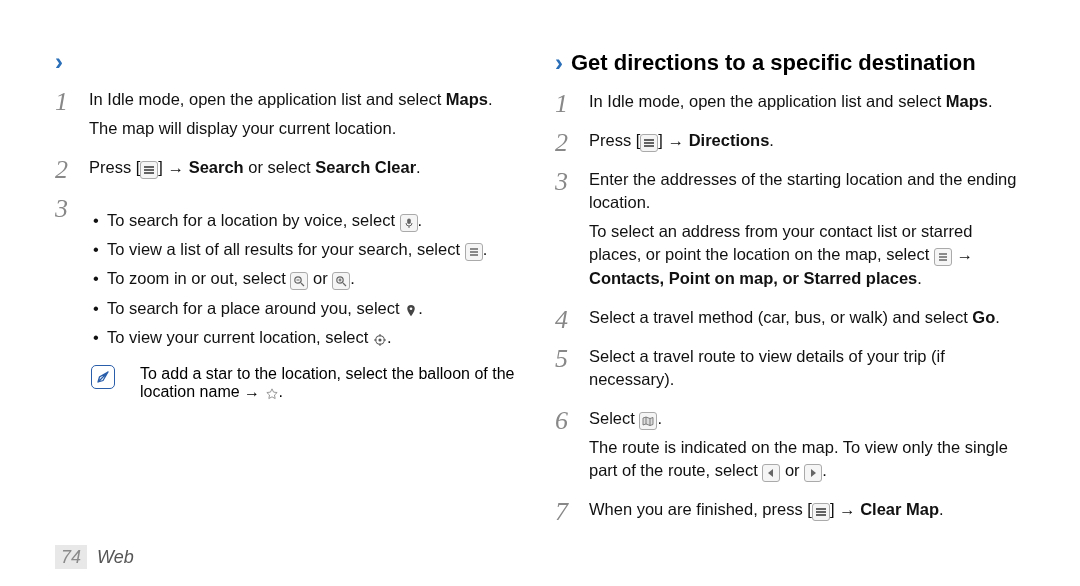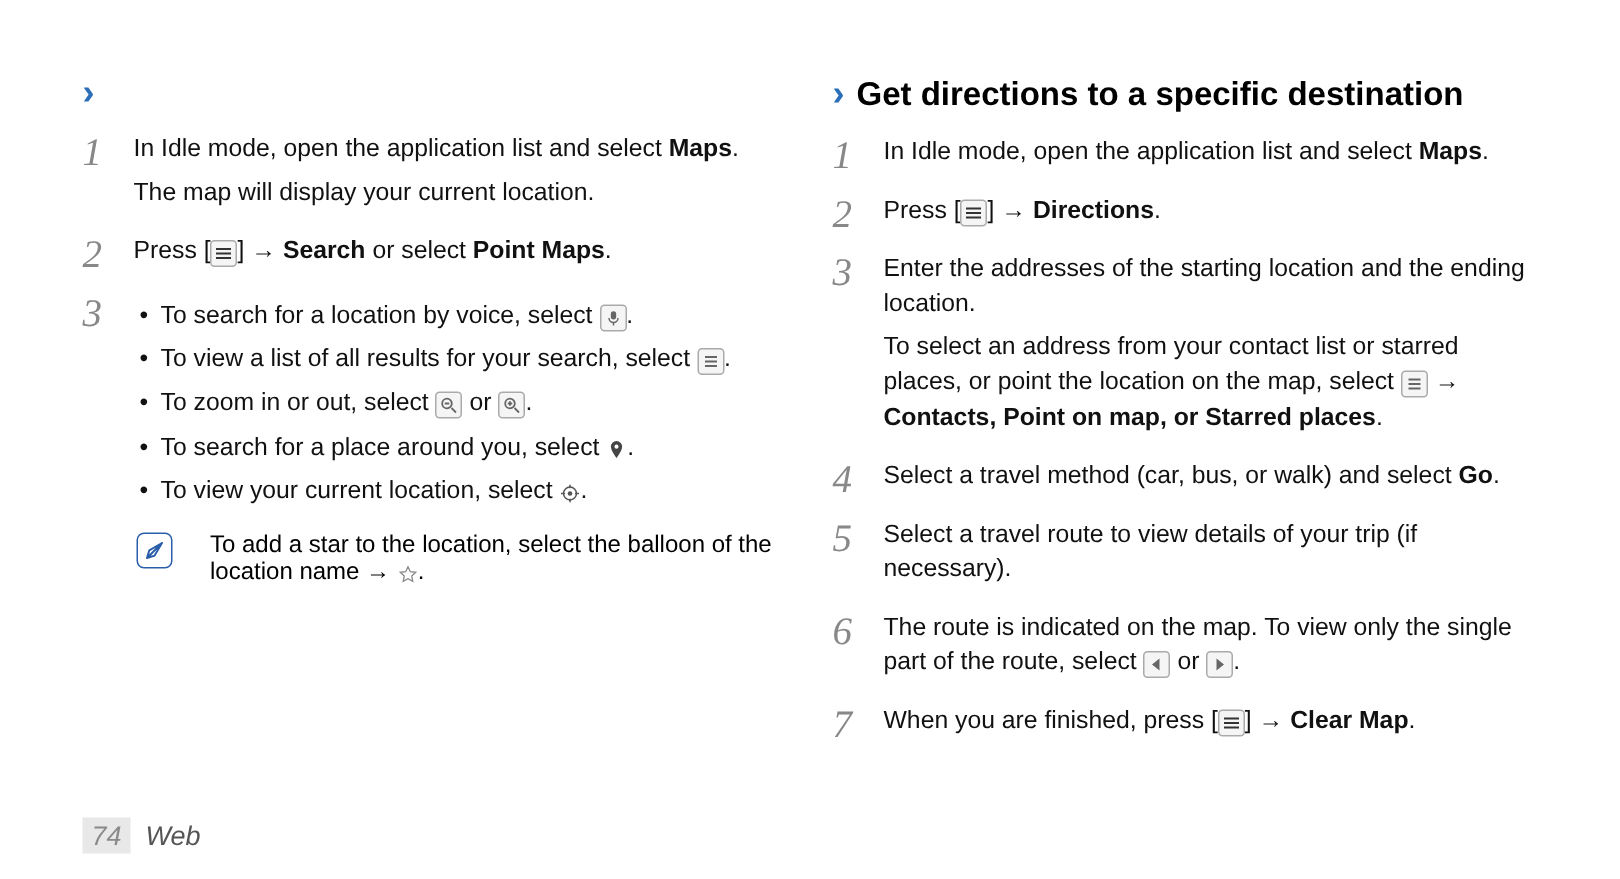--- a/index.html
+++ b/index.html
@@ -60,21 +60,21 @@
       flex-shrink: 0;
       line-height: 1;
       margin-top: 1px;
     }
     .step-body { flex: 1; }
     .step-body p { margin: 0 0 6px 0; }
     .bold { font-weight: 700; }
     ul.bullets {
       list-style: none;
       padding-left: 4px;
-      margin-top: 4px;
+      margin-top: 14px;
     }
     ul.bullets li {
       position: relative;
       padding-left: 14px;
       margin-bottom: 6px;
     }
     ul.bullets li:before {
       content: "•";
       position: absolute;
       left: 0;
@@ -162,21 +162,21 @@
         </div>
       </li>
       <li>
         <span class="num">2</span>
         <div class="step-body">
           <p>
             <span>Press [</span><span class="ic">
                 <svg viewBox="0 0 12 12">
                   <path d="M1 3h10M1 6h10M1 9h10" stroke="#333" stroke-width="1.4" fill="none"></path>
                 </svg>
-              </span><span>] → </span><span class="bold">Search</span><span> or select </span><span class="bold">Point Maps</span><span>.</span>
+              </span><span>] → </span><span class="bold">Search</span><span> or select </span><span class="bold">Search Clear</span><span>.</span>
           </p>
         </div>
       </li>
       <li>
         <span class="num">3</span>
         <div class="step-body">
           <ul class="bullets">
             <li><span>To search for a location by voice, select </span><span class="ic">
                   <svg viewBox="0 0 12 12">
                     <rect x="4.2" y="1.5" width="3.6" height="5.5" rx="1.8" fill="#666"></rect>
@@ -273,20 +273,26 @@
       </li>
       <li>
         <span class="num">5</span>
         <div class="step-body">
           <p>Select a travel route to view details of your trip (if necessary).</p>
         </div>
       </li>
       <li>
         <span class="num">6</span>
         <div class="step-body">
+          <p><span>Select </span><span class="ic">
+                <svg viewBox="0 0 12 12">
+                  <path d="M1 3l3-1 4 1.5 3-1v7l-3 1-4-1.5-3 1z" fill="#ddd" stroke="#666" stroke-width="0.8"></path>
+                  <path d="M4 2v7M8 3.5v7" stroke="#666" stroke-width="0.8"></path>
+                </svg>
+              </span><span>.</span></p>
           <p><span>The route is indicated on the map. To view only the single part of the route, select </span><span class="ic">
                 <svg viewBox="0 0 12 12">
                   <path d="M8 2L3 6l5 4z" fill="#666"></path>
                 </svg>
               </span><span> or </span><span class="ic">
                 <svg viewBox="0 0 12 12">
                   <path d="M4 2l5 4-5 4z" fill="#666"></path>
                 </svg>
               </span><span>.</span></p>
         </div>

